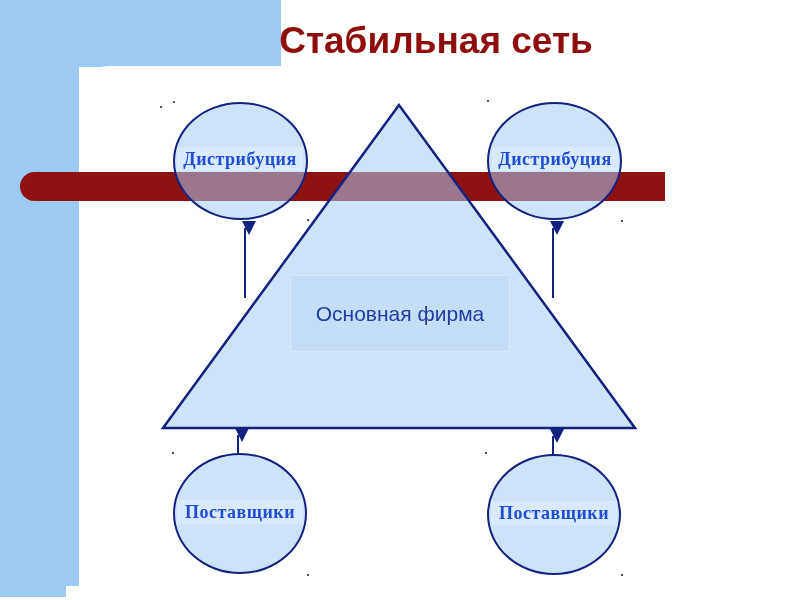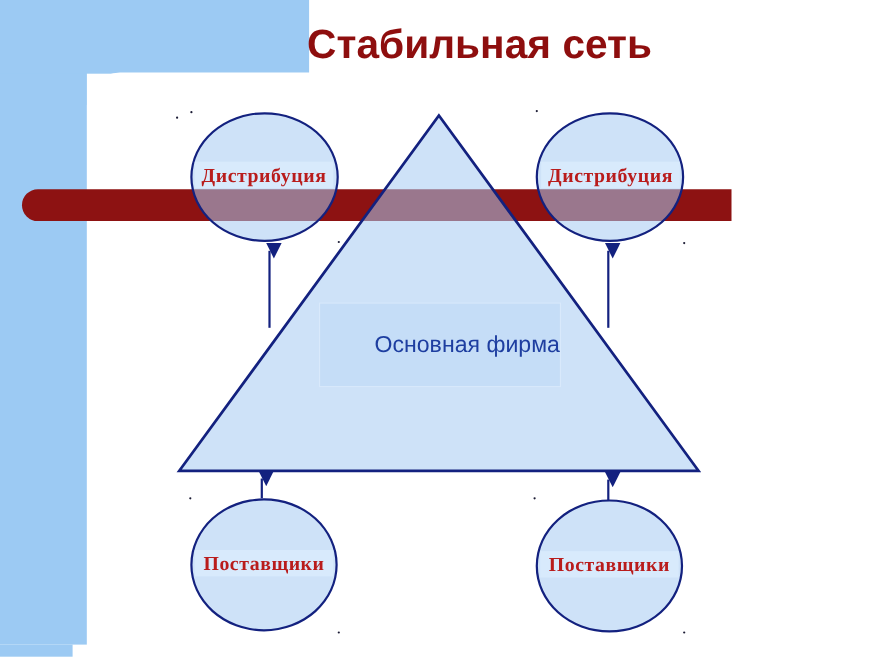--- a/index.html
+++ b/index.html
@@ -35,31 +35,31 @@
   }
   .c-tl{left:173px;top:102px;width:135px;height:118px;}
   .c-tr{left:487px;top:102px;width:135px;height:118px;}
   .c-bl{left:173px;top:453px;width:134px;height:121px;}
   .c-br{left:487px;top:454px;width:134px;height:121px;}
   
   .band{
     width:126px;height:24px;background:#d8eafc;z-index:5;
     text-align:center;line-height:24px;
     font-family:"Liberation Serif",serif;font-weight:bold;
-    font-size:18px;color:#b91c1c;letter-spacing:0.5px;white-space:nowrap;
+    font-size:18px;color:#1d4ed8;letter-spacing:0.5px;white-space:nowrap;
   }
   .b-tl{left:177px;top:147px;}
   .b-tr{left:492px;top:147px;}
   .b-bl{left:177px;top:500px;}
   .b-br{left:491px;top:501px;}
   
   .center-box{
     left:290px;top:275px;width:220px;height:77px;
     background:#c5ddf7;border:1px solid #d9e9fb;box-sizing:border-box;
-    z-index:5;text-align:right;line-height:75px;
+    z-index:5;text-align:center;line-height:75px;
     font-size:21px;color:#1e3ea0;white-space:nowrap;
   }
   
   .dot{position:absolute;width:2px;height:2px;background:#1a1a33;border-radius:50%;z-index:6;}
 </style>
 </head>
 <body>
 
 <div class="abs strip-main"></div>
 <div class="abs strip-foot"></div>

